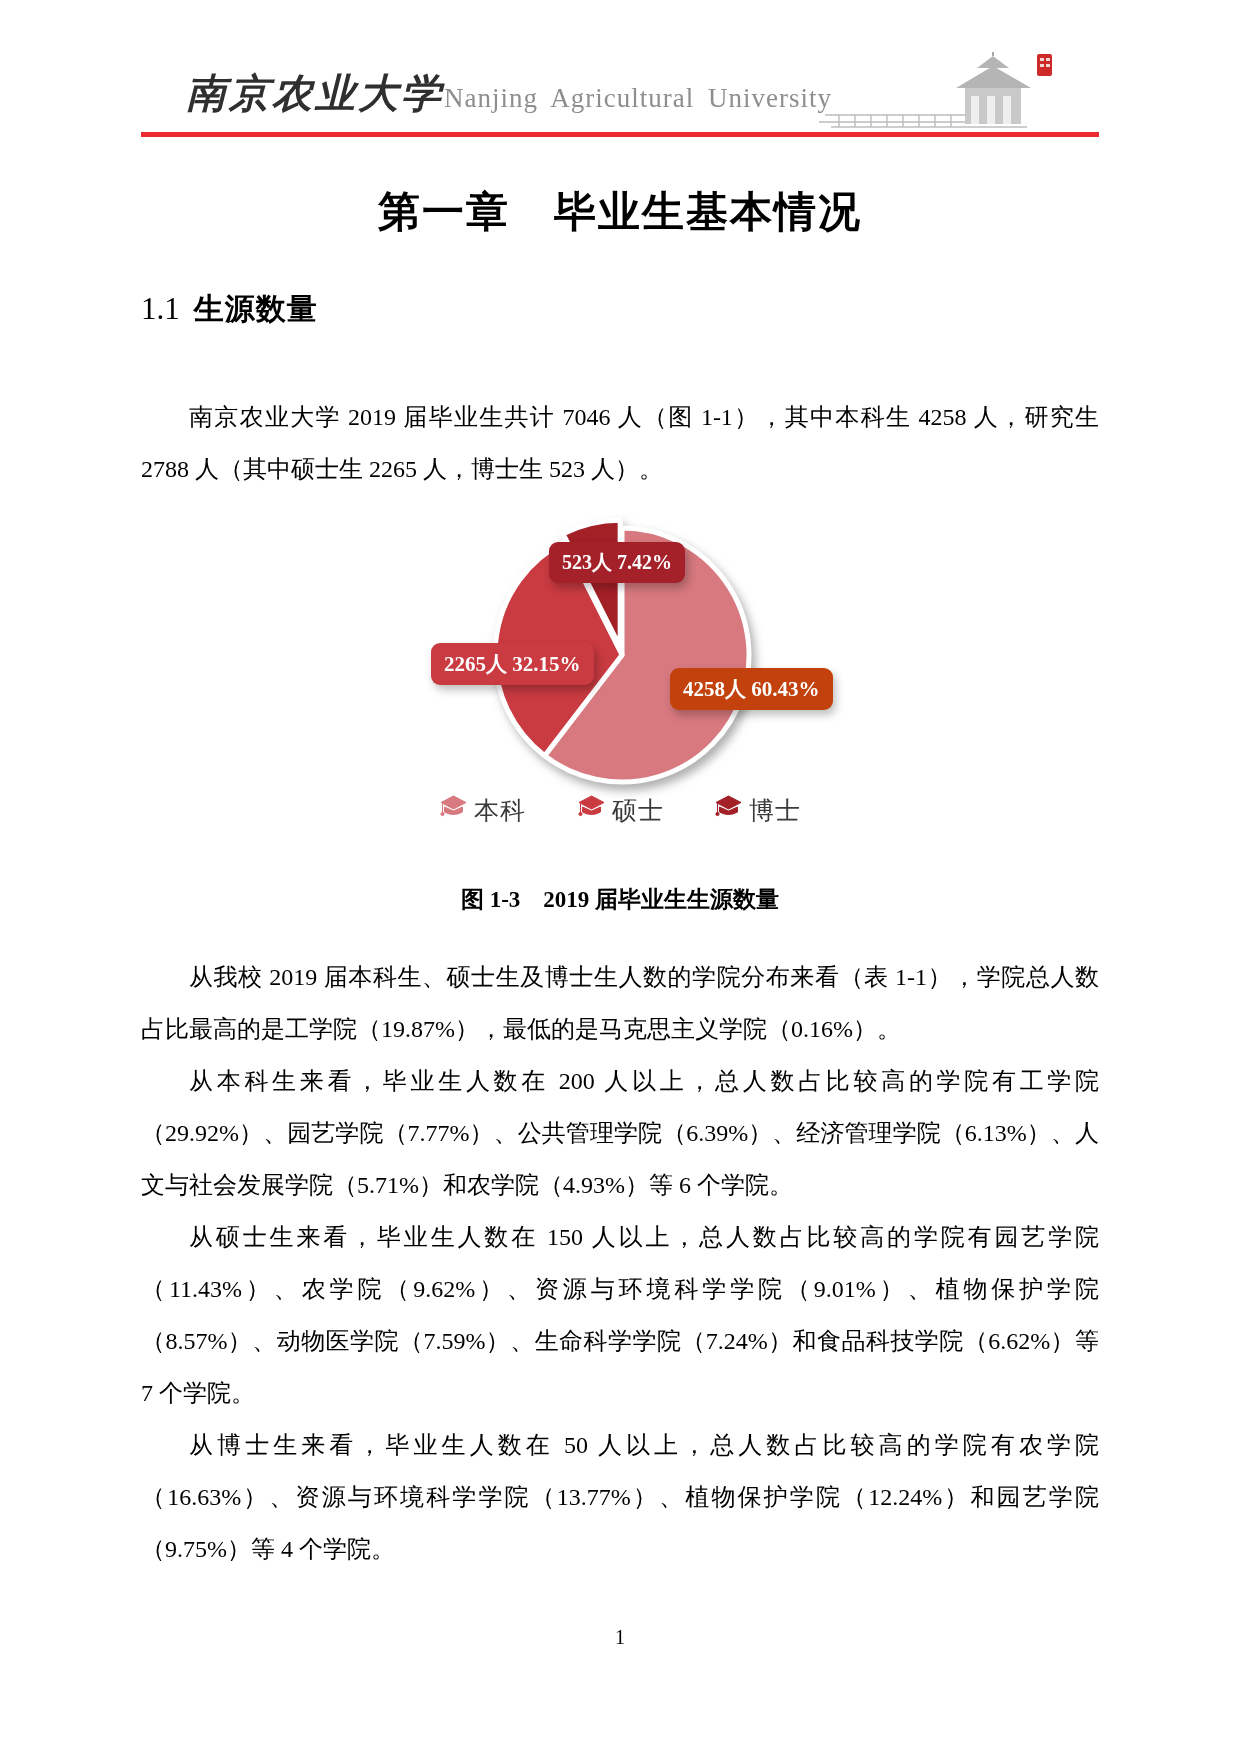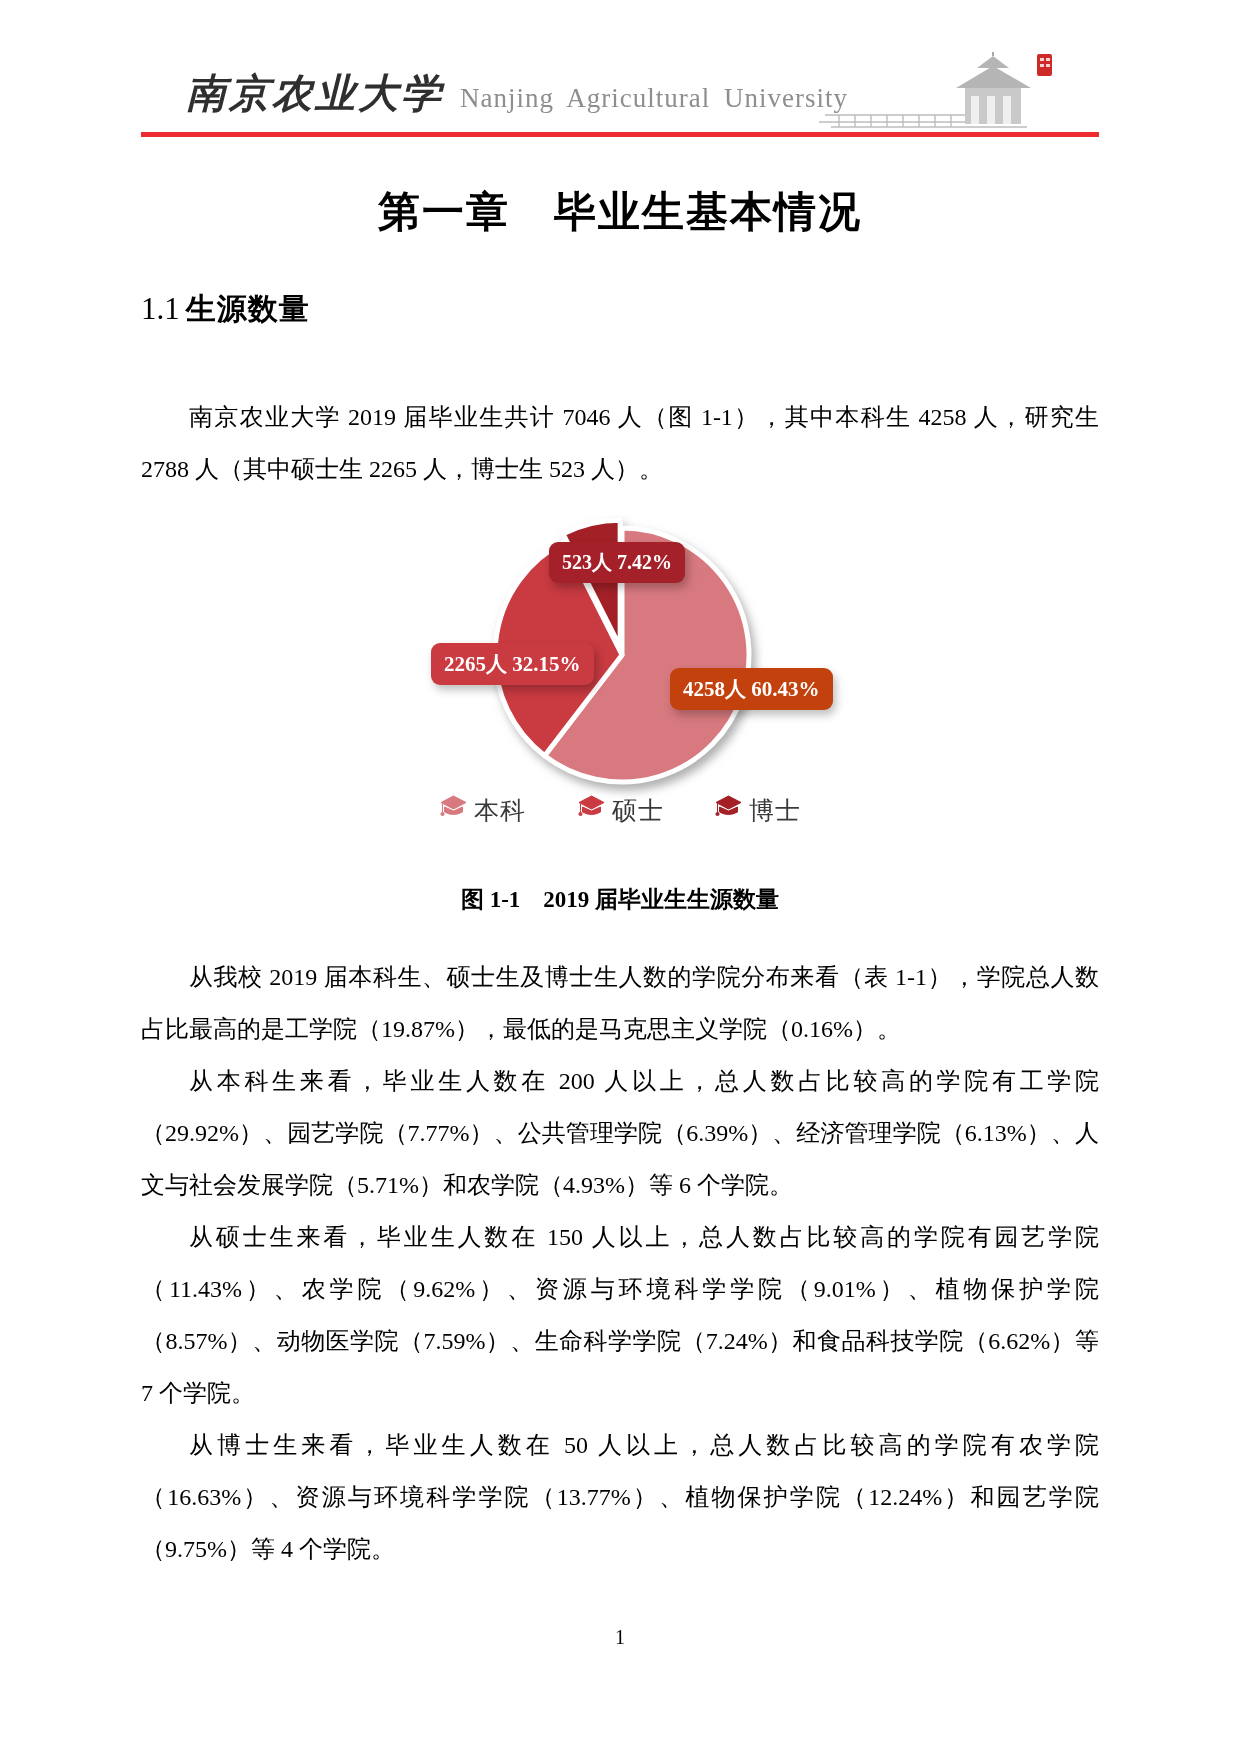--- a/index.html
+++ b/index.html
@@ -7,21 +7,21 @@
     position:relative;
     width:1241px;height:1754px;
     margin:0 auto;
     background:#ffffff;
     font-family:"Liberation Serif","DejaVu Serif",serif;
     color:#000;
     overflow:hidden;
   }
   
   .header{position:absolute;left:0;top:0;width:1241px;height:140px;}
-  .logo-row{position:absolute;left:186px;top:66px;display:flex;align-items:baseline;gap:16px;}
+  .logo-row{position:absolute;left:186px;top:66px;display:flex;align-items:baseline;}
   .logo-cn{
     font-family:"DejaVu Serif","Liberation Serif",serif;
     font-style:italic;font-weight:bold;
     font-size:40px;color:#2f2f2f;letter-spacing:3px;white-space:nowrap;
   }
   .logo-en{
     font-family:"Liberation Serif",serif;
     font-size:27px;color:#8e8e8e;letter-spacing:1px;word-spacing:6px;white-space:nowrap;
   }
   .building-art{position:absolute;left:815px;top:52px;}
@@ -30,21 +30,21 @@
   .chapter-title{
     position:absolute;left:141px;top:184px;width:958px;
     text-align:center;
     font-family:"Liberation Sans","DejaVu Sans",sans-serif;
     font-weight:bold;font-size:42px;letter-spacing:2px;
   }
   .section-heading{position:absolute;left:141px;top:289px;white-space:nowrap;}
   .section-number{font-family:Liberation Serif, serif;font-size:31px;}
   .section-title{
     font-family:"Liberation Sans","DejaVu Sans",sans-serif;
-    font-weight:bold;font-size:30px;margin-left:6px;letter-spacing:1px;
+    font-weight:bold;font-size:30px;margin-left:14px;letter-spacing:1px;
   }
   
   .para-block{position:absolute;left:141px;width:958px;font-size:24px;line-height:52px;}
   .para-block p{
     margin:0;text-indent:2em;
     text-align:justify;text-justify:inter-ideograph;
   }
   #para-1{top:391px;}
   #body-flow{top:951px;}
   
@@ -171,21 +171,21 @@
       <svg width="27" height="25" viewBox="0 0 27 25">
         <path class="cap-fill" d="M4.5,13 L4.5,18 Q13.5,23 22.5,18 L22.5,13 L13.5,17 Z" fill="#a32027" stroke="#a32027"></path>
         <polygon class="cap-fill" points="13.5,2 26,8.5 13.5,15 1,8.5" fill="#a32027" stroke="#a32027"></polygon>
         <path class="cap-fill" d="M2.5,9.5 V19" fill="#a32027" stroke="#a32027"></path>
           <circle class="cap-fill" cx="2.5" cy="20" r="1.6" fill="#a32027" stroke="#a32027"></circle>
       </svg>
       <span class="legend-label">博士</span>
     </div>
   </div>
 
-  <div class="figure-caption">图 1-1　2019 届毕业生生源数量</div>
+  <div class="figure-caption">图 1-3　2019 届毕业生生源数量</div>
 
   <div class="para-block" id="body-flow">
     <p>从我校 2019 届本科生、硕士生及博士生人数的学院分布来看（表 1-1），学院总人数占比最高的是工学院（19.87%），最低的是马克思主义学院（0.16%）。</p>
     <p>从本科生来看，毕业生人数在 200 人以上，总人数占比较高的学院有工学院（29.92%）、园艺学院（7.77%）、公共管理学院（6.39%）、经济管理学院（6.13%）、人文与社会发展学院（5.71%）和农学院（4.93%）等 6 个学院。</p>
     <p>从硕士生来看，毕业生人数在 150 人以上，总人数占比较高的学院有园艺学院（11.43%）、农学院（9.62%）、资源与环境科学学院（9.01%）、植物保护学院（8.57%）、动物医学院（7.59%）、生命科学学院（7.24%）和食品科技学院（6.62%）等 7 个学院。</p>
     <p>从博士生来看，毕业生人数在 50 人以上，总人数占比较高的学院有农学院（16.63%）、资源与环境科学学院（13.77%）、植物保护学院（12.24%）和园艺学院（9.75%）等 4 个学院。</p>
   </div>
 
   <div class="page-number">1</div>
 </div>

